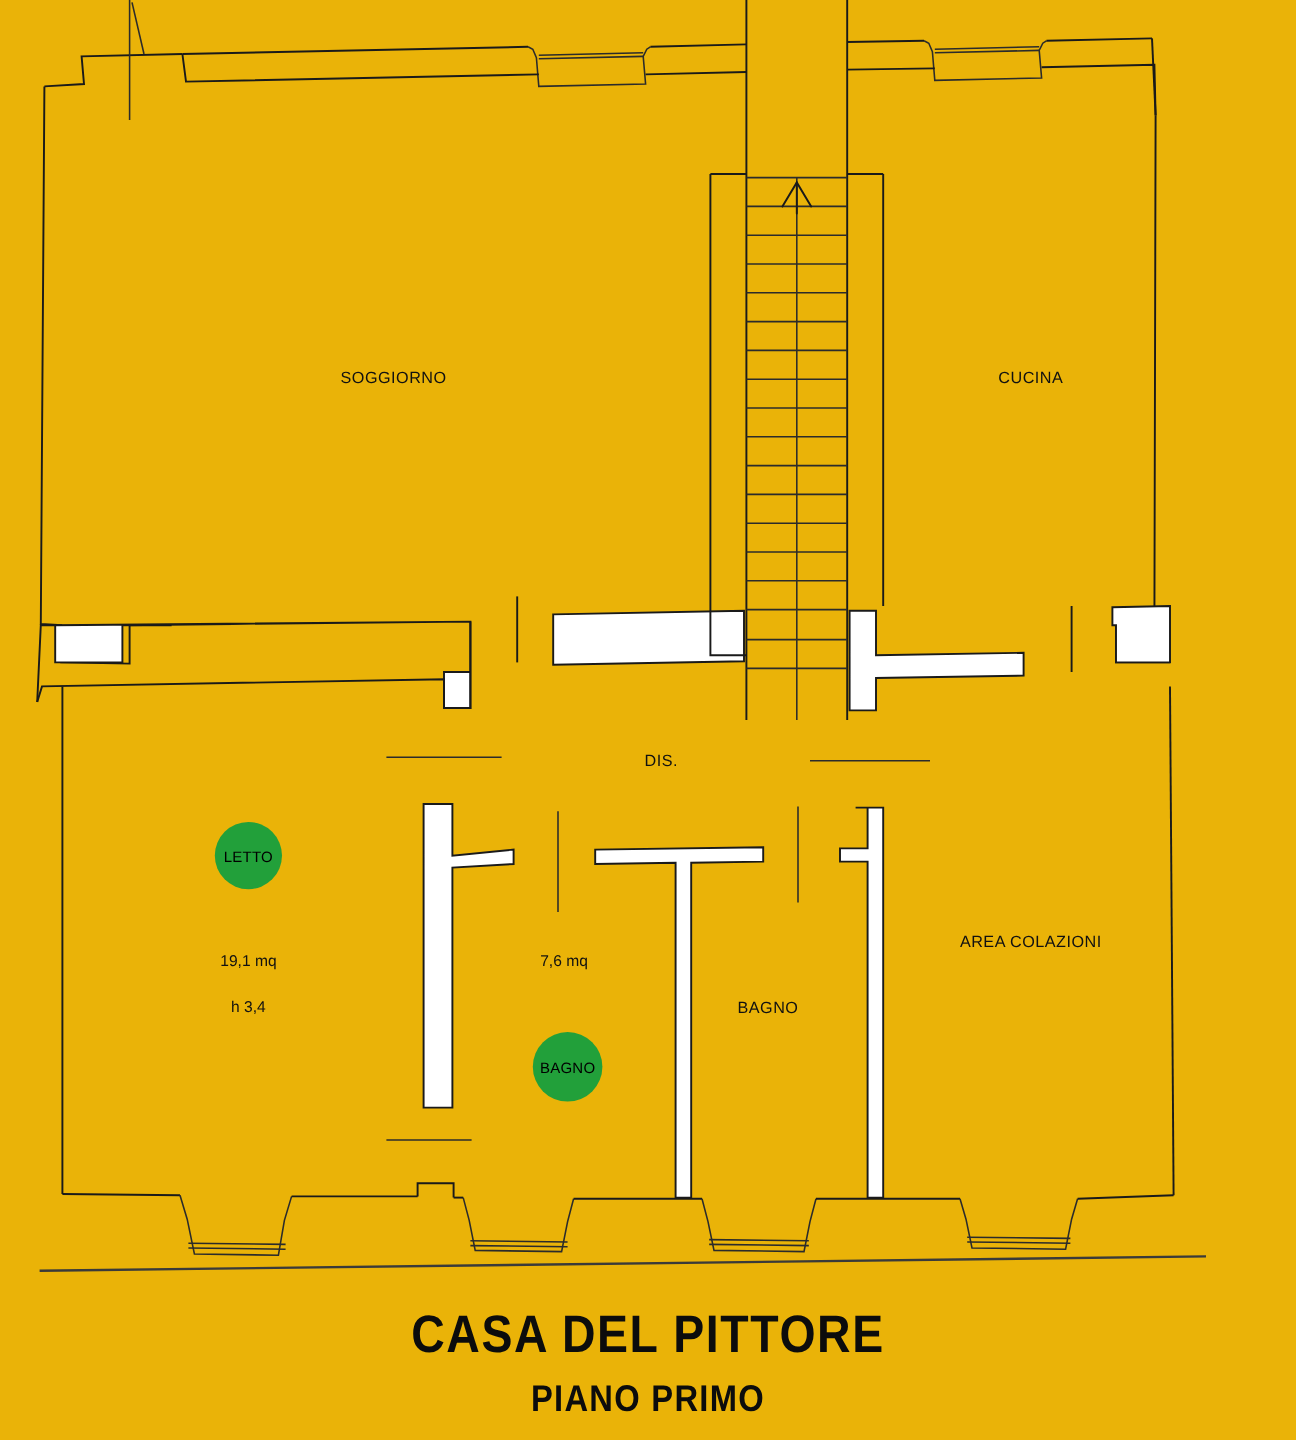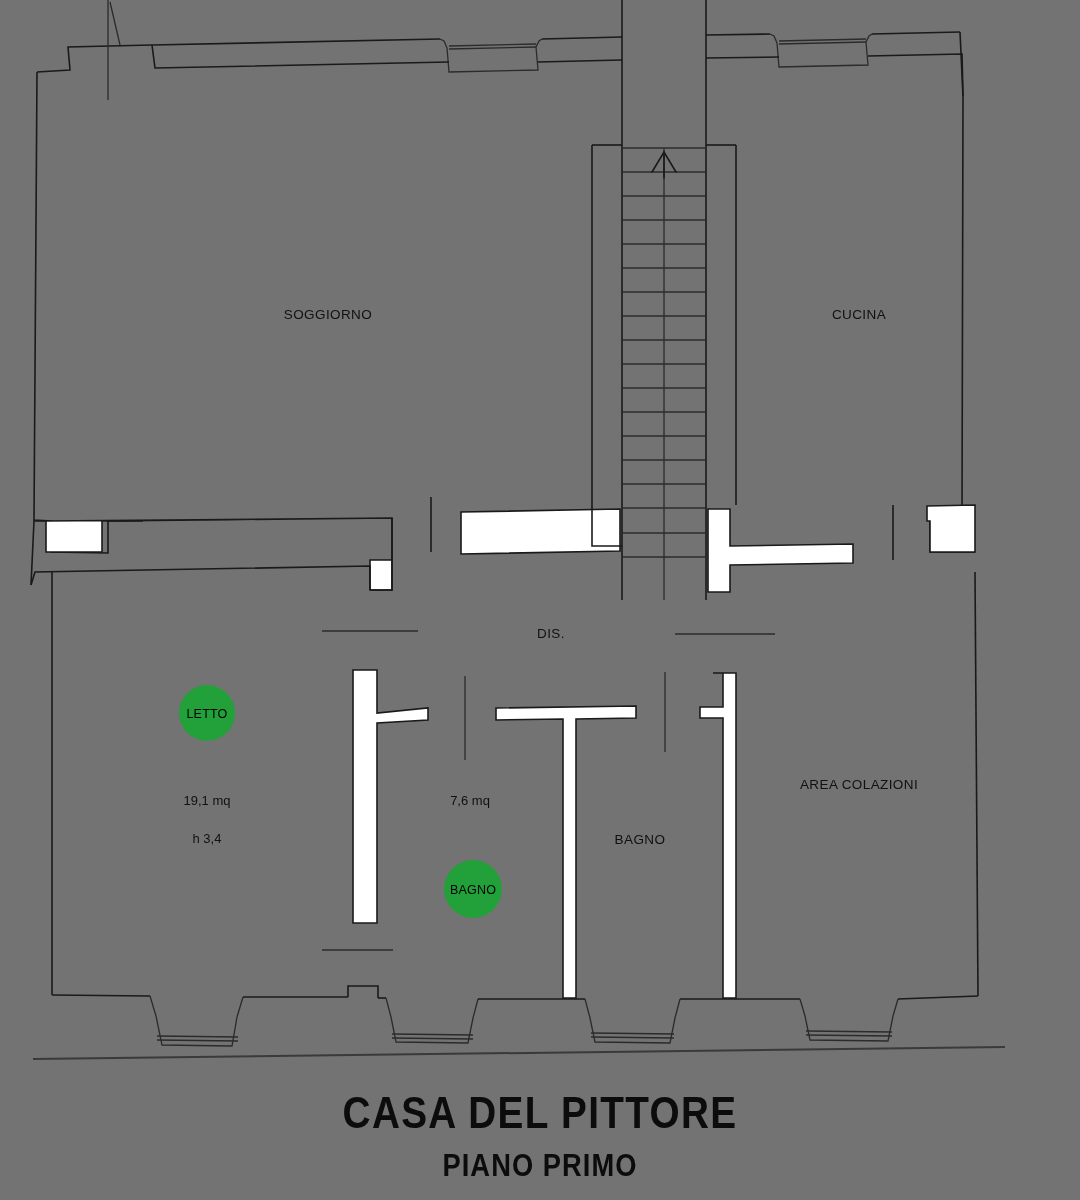--- a/index.html
+++ b/index.html
@@ -11,21 +11,21 @@
     width: 1080px;
     height: 1200px;
     font-family: "Liberation Sans", sans-serif;
     position: relative;
     overflow: hidden;
   }
   #plan-root {
     position: relative;
     width: 1080px;
     height: 1200px;
-    background: #737373;
+    background: #eab308;
   }
   svg.plan-svg {
     position: absolute;
     top: 0;
     left: 0;
     width: 1080px;
     height: 1200px;
     display: block;
   }
   .wall {

